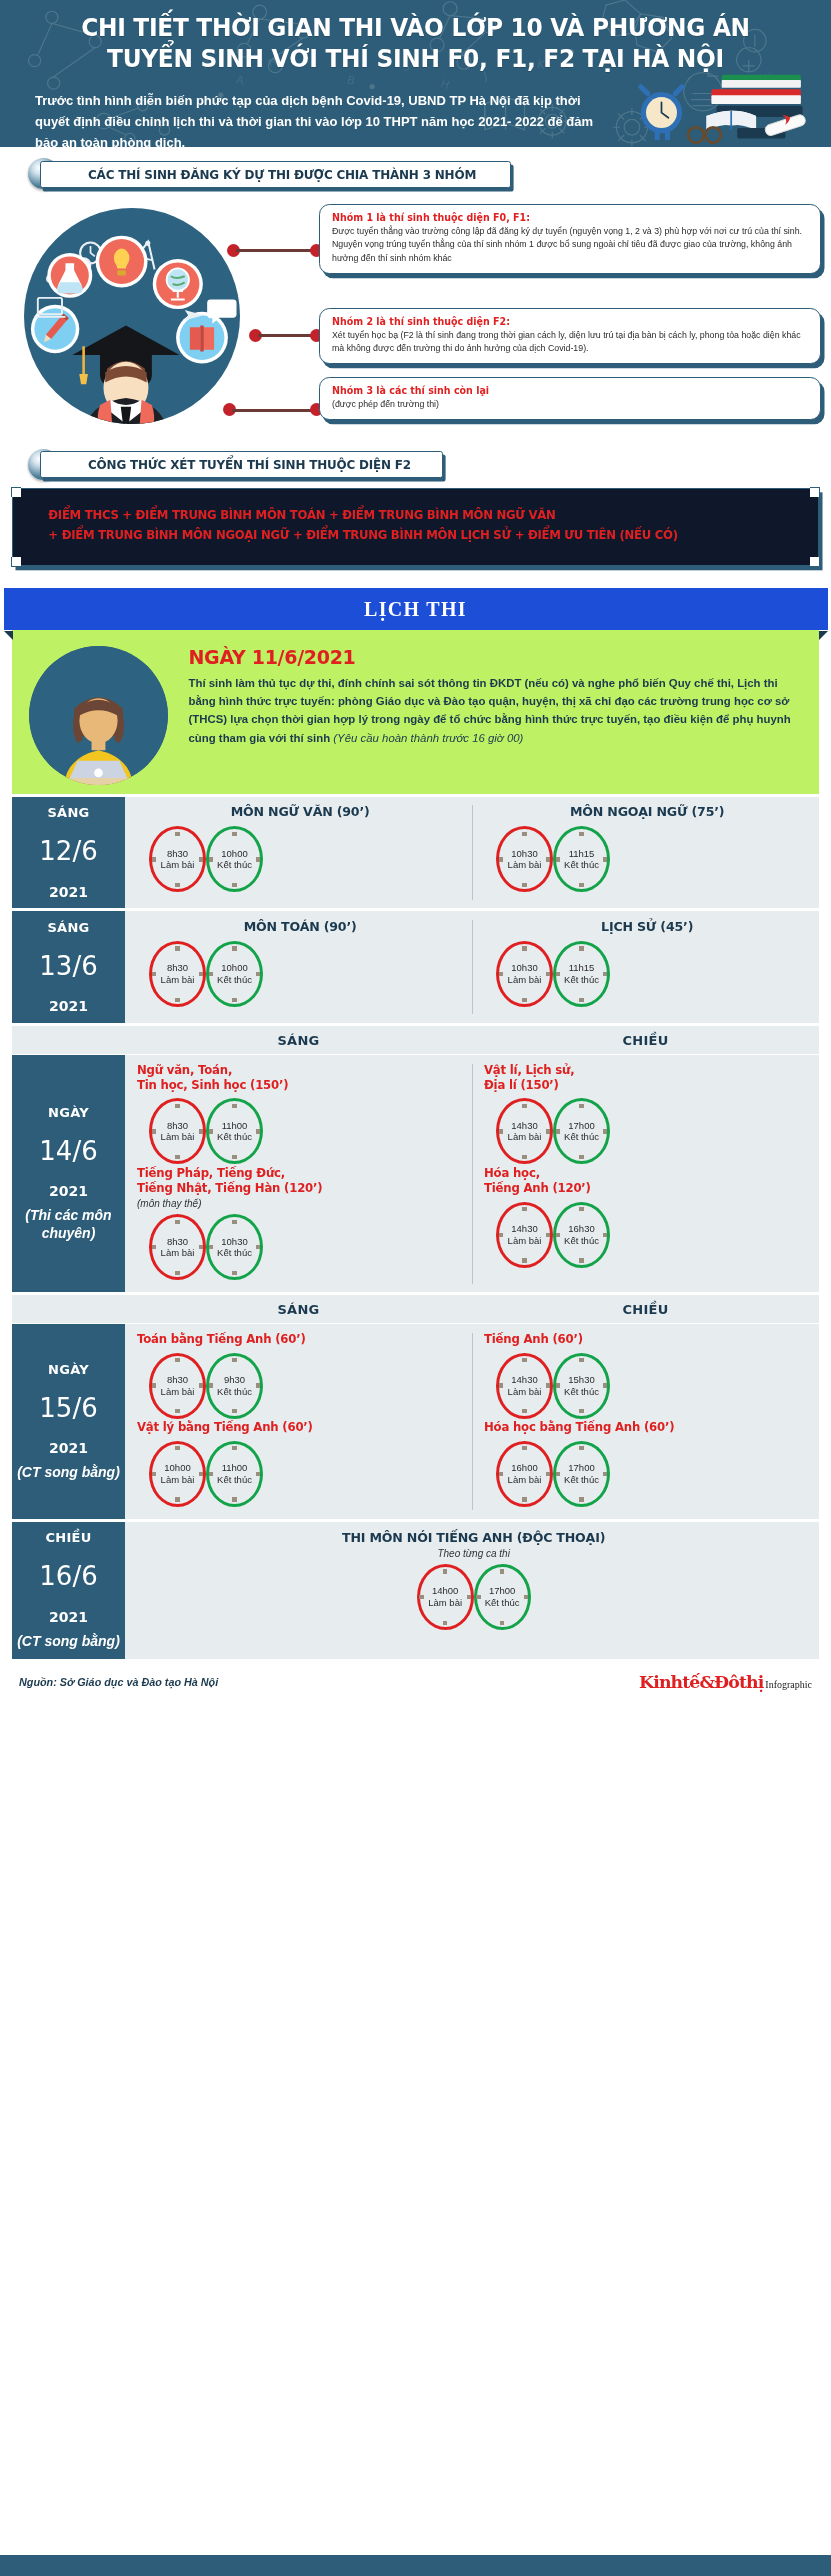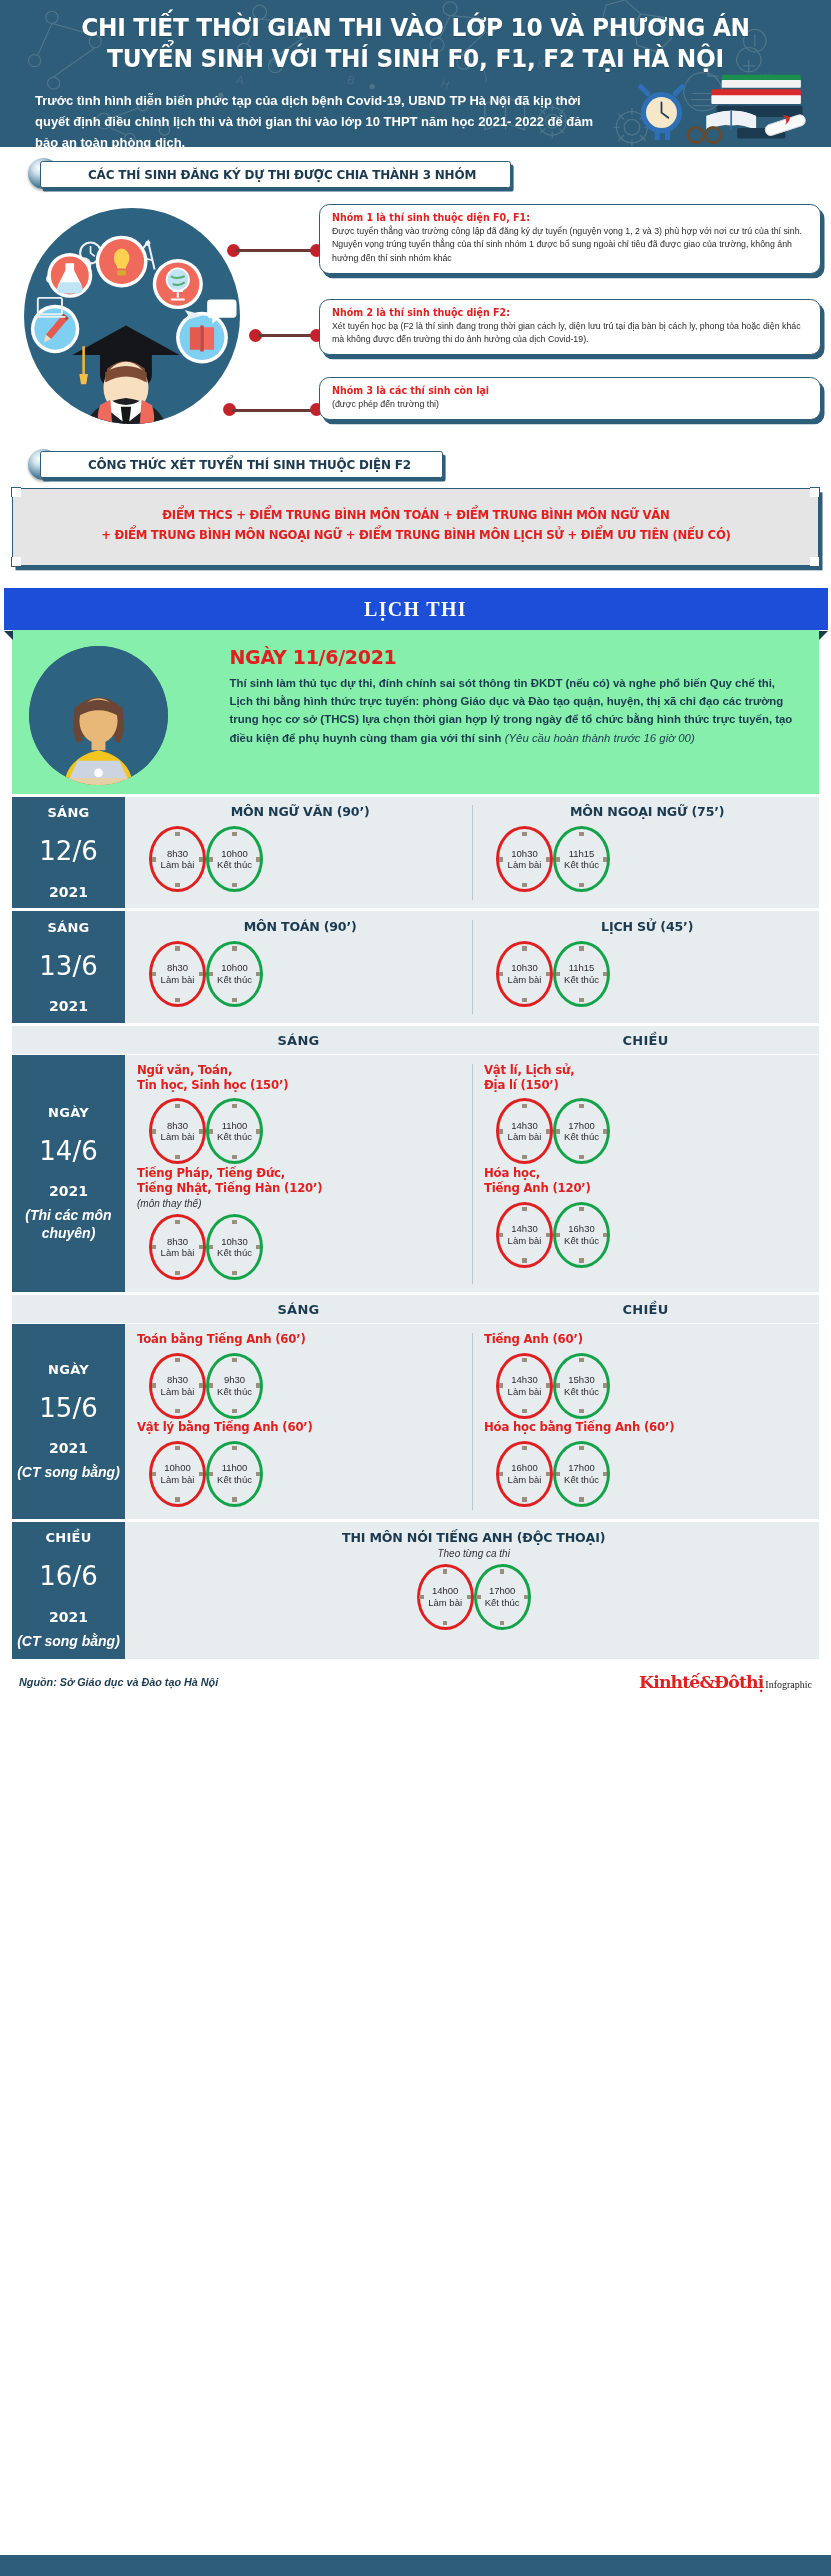--- a/index.html
+++ b/index.html
@@ -68,30 +68,30 @@
     background:#ffffff;border:1.7px solid #2d5d78;border-radius:10.4px;
     box-shadow:3.5px 4.3px 0 #2d5d78;
     padding:7px 12px 7.8px 12px;
   }
   .note .nt{
     color:#e02020;font-weight:700;font-size:10px;margin-bottom:1.7px;
     font-family:"DejaVu Sans", sans-serif;transform:scaleX(.95);transform-origin:left;
   }
   .note .nb{color:#2b2b2b;font-size:8.8px;line-height:1.52;}
   .n1{top:5.2px;}
-  .n2{top:100px;}
+  .n2{top:109px;}
   .n3{top:178px;}
   .connector{position:absolute;height:2.6px;background:#6b3a35;}
   .dot{position:absolute;width:13px;height:13px;border-radius:50%;background:#c4222b;}
 
   
   .formula{
-    margin:5.2px 12px 0 12px;background:#e5e5e5;
+    margin:5.2px 12px 0 12px;background:#0f172a;
     border:1.7px solid #2d5d78;box-shadow:3.5px 4.3px 0 #2d5d78;
-    padding:17.3px 15.6px 19px 15.6px;text-align:center;position:relative;
+    padding:17.3px 15.6px 19px 15.6px;text-align:left;position:relative;
   }
   .formula .fl{
     color:#e02020;font-family:"DejaVu Sans", sans-serif;font-weight:700;
     font-size:12.3px;line-height:1.62;letter-spacing:-0.3px;transform:scaleX(.95);
   }
   .corner{position:absolute;width:9.5px;height:9.5px;background:#ffffff;border:1.7px solid #2d5d78;}
   .c-tl{left:-1.7px;top:-1.7px;border-right:none;border-bottom:none;}
   .c-tr{right:-1.7px;top:-1.7px;border-left:none;border-bottom:none;}
   .c-bl{left:-1.7px;bottom:-1.7px;border-right:none;border-top:none;}
   .c-br{right:-1.7px;bottom:-1.7px;border-left:none;border-top:none;}
@@ -157,21 +157,21 @@
   .tk-l{top:50%;margin-top:-2.2px;left:2.6px;}
   .tk-r{top:50%;margin-top:-2.2px;right:2.6px;}
 
   
   .band{display:flex;background:#e7ecef;border-bottom:1.7px solid #ffffff;}
   .band .sp{width:113px;flex:0 0 113px;background:#e7ecef;}
   .band .bc{flex:1;text-align:center;padding:7px 0 6px 0;
     font-family:"DejaVu Sans", sans-serif;font-weight:700;font-size:13px;color:#1b3a4f;letter-spacing:0.3px;}
 
   
-  .card116{display:flex;background:#86efac;padding:12px 0 8.7px 0;border-bottom:3.5px solid #ffffff;gap:41px;}
+  .card116{display:flex;background:#bef264;padding:12px 0 8.7px 0;border-bottom:3.5px solid #ffffff;}
   .c116-av{width:173px;flex:0 0 173px;display:flex;align-items:flex-start;justify-content:center;padding-top:3.5px;}
   .wcircle{width:139px;height:139px;border-radius:50%;background:#2d6380;position:relative;overflow:hidden;}
   .c116-tx{flex:1;padding:3.5px 19px 0 3.5px;}
   .c116-tx .d{
     color:#e02020;font-family:"DejaVu Sans", sans-serif;font-weight:700;font-size:19px;
     margin-bottom:6px;letter-spacing:-0.3px;
   }
   .c116-tx .p{font-weight:700;font-size:11.4px;line-height:1.6;color:#1b3a4f;}
   .c116-tx .p i{font-weight:400;font-style:italic;}
 

